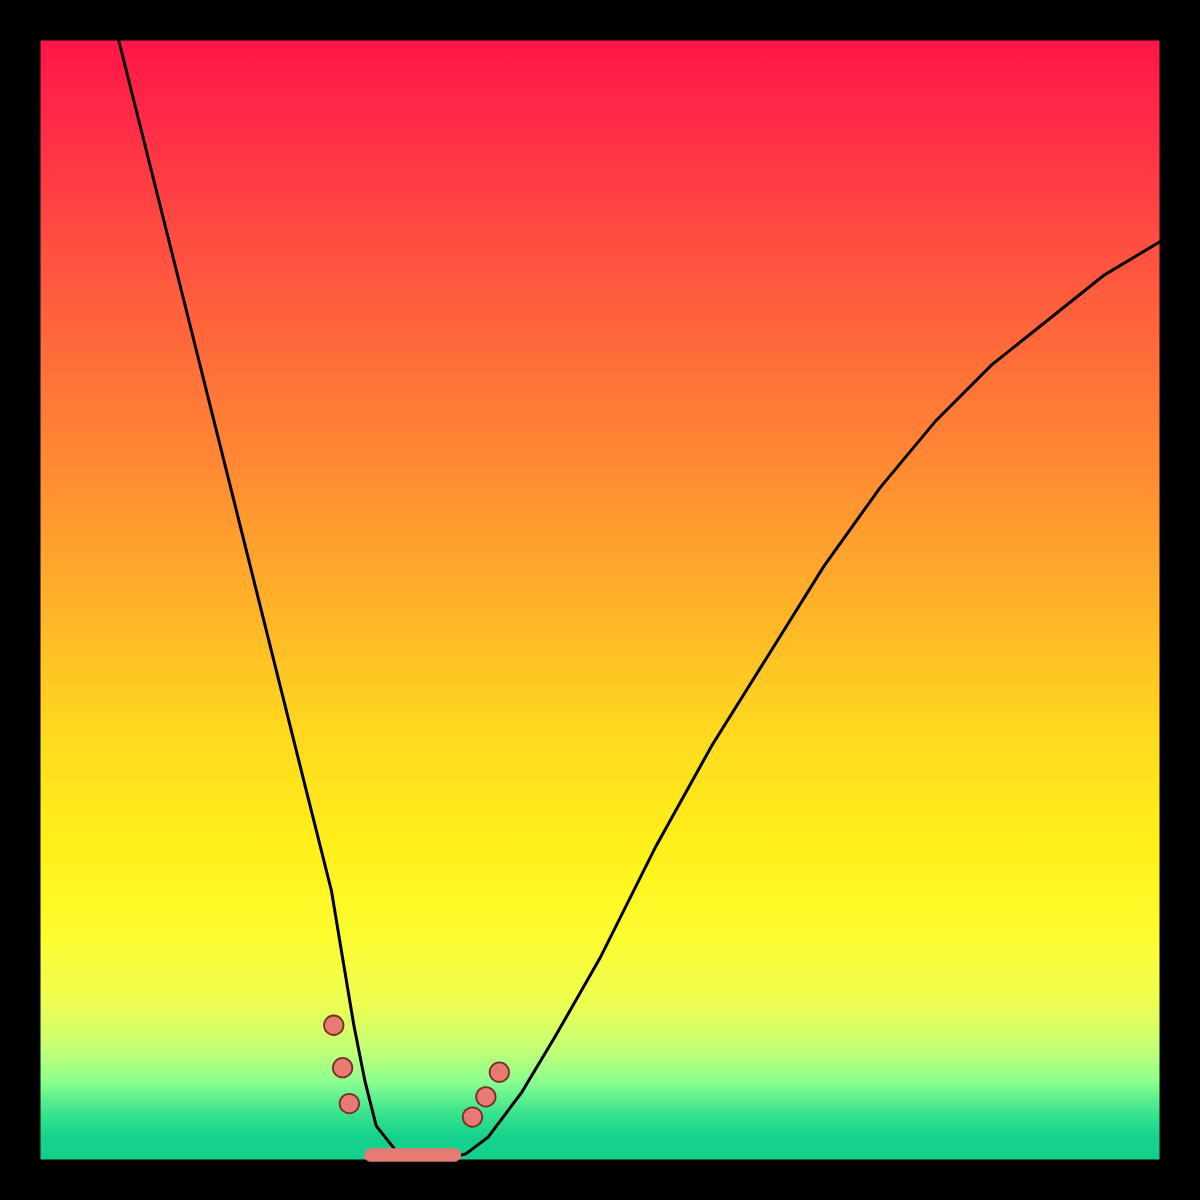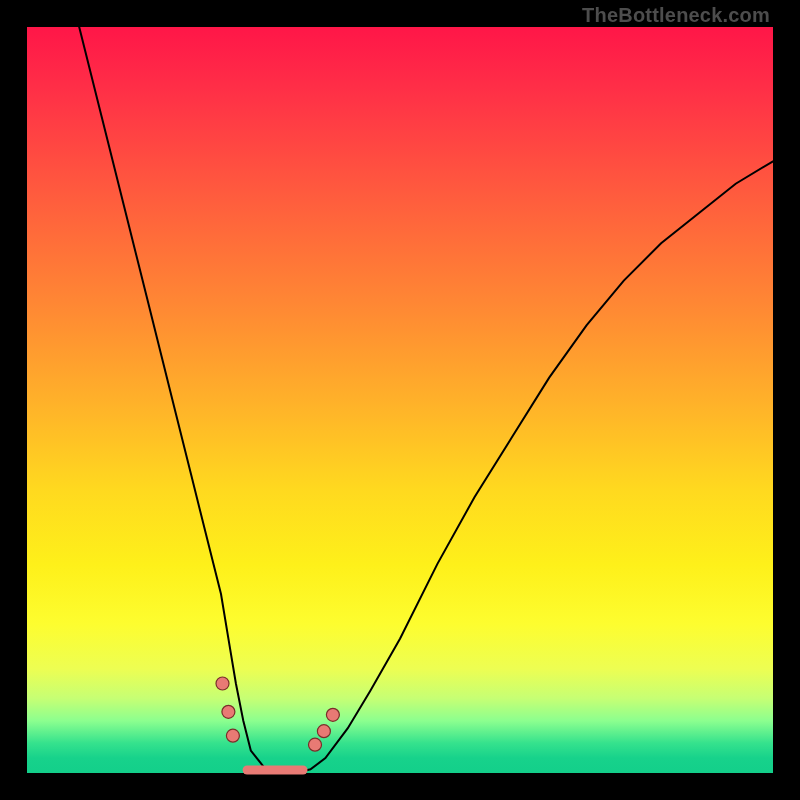--- a/index.html
+++ b/index.html
@@ -79,21 +79,20 @@
     stroke-linecap: round;
     fill: none;
   }
 </style>
 </head>
 <body>
 
 <div class="frame">
   <div class="plot-area"></div>
 
-  <div class="watermark">TheBottleneck.com</div>
 
   <svg class="curves" viewBox="0 0 746 746" preserveAspectRatio="none">
     <path id="curve-path" class="curve" d="M52.2 0.0 L74.6 89.5 L97.0 179.0 L119.4 268.6 L134.3 328.2 L149.2 387.9 L164.1 447.6 L179.0 507.3 L194.0 567.0 L201.4 611.7 L208.9 656.5 L216.3 693.8 L223.8 723.6 L238.7 742.3 L253.6 746.0 L268.6 746.0 L283.5 742.3 L298.4 731.1 L320.8 701.2 L343.2 663.9 L373.0 611.7 L410.3 537.1 L447.6 470.0 L484.9 410.3 L522.2 350.6 L559.5 298.4 L596.8 253.6 L634.1 216.3 L671.4 186.5 L708.7 156.7 L746.0 134.3 "></path>
     <path id="valley-path" class="valley-seg" d="M 220.1 743.0 L 276.0 743.0"></path>
     <g id="markers-group">
         <circle cx="195.5" cy="656.5" r="6.5" class="marker"></circle>
         <circle cx="201.4" cy="684.8" r="6.5" class="marker"></circle>
         <circle cx="205.9" cy="708.7" r="6.5" class="marker"></circle>
         <circle cx="288.0" cy="717.7" r="6.5" class="marker"></circle>
         <circle cx="296.9" cy="704.2" r="6.5" class="marker"></circle>

